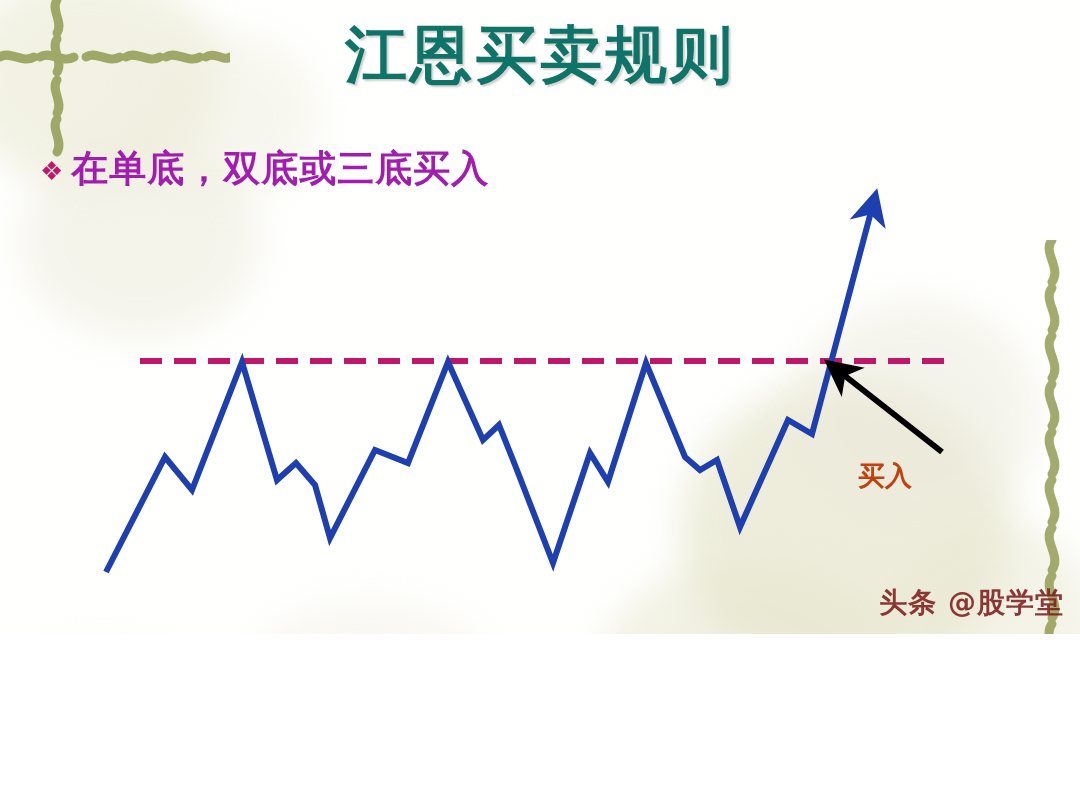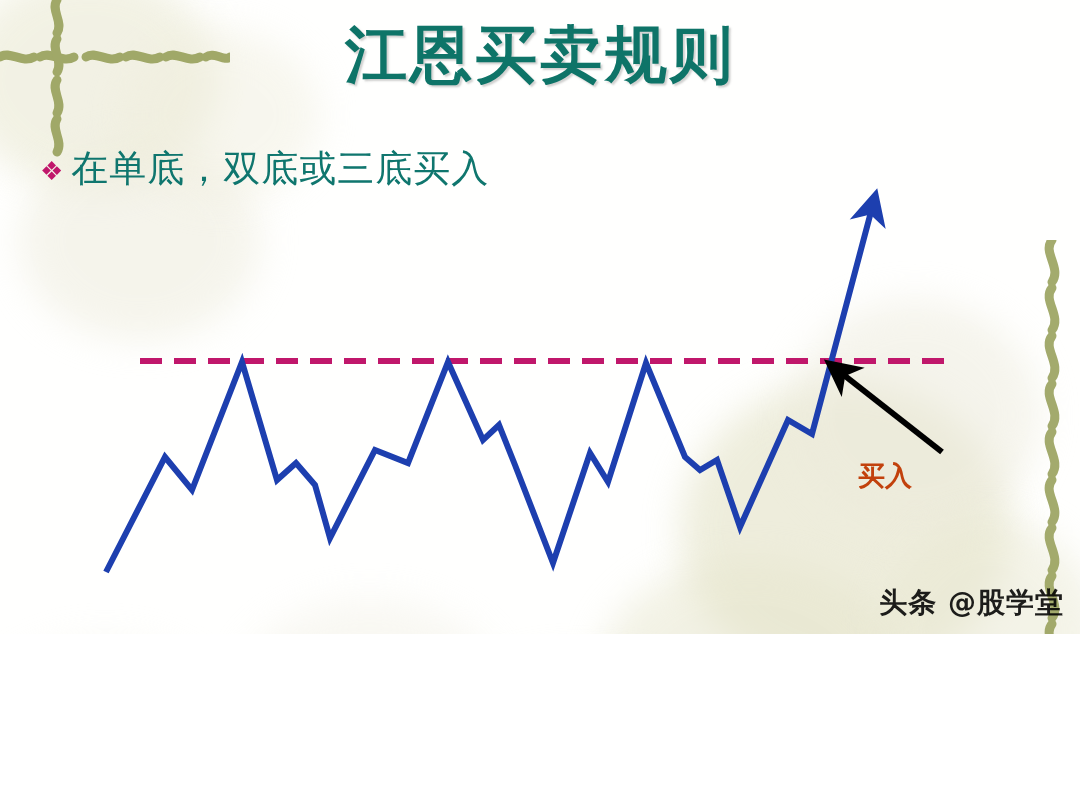--- a/index.html
+++ b/index.html
@@ -62,22 +62,22 @@
   }
   #bullet-glyph {
     color: #c0176b;
     font-size: 26px;
     line-height: 1;
     transform: translateY(2px);
   }
   #bullet-text {
     font-family: "DejaVu Serif", "Liberation Serif", serif;
     font-size: 37px;
-    font-weight: normal;
-    color: #0f766e;
+    font-weight: bold;
+    color: #a21caf;
     letter-spacing: 1px;
     white-space: nowrap;
   }
 
   
   #chart-svg {
     position: absolute;
     left: 0;
     top: 0;
     width: 1080px;
@@ -97,21 +97,21 @@
   }
 
   
   #watermark {
     position: absolute;
     right: 16px;
     bottom: 12px;
     font-family: "DejaVu Sans", "Liberation Sans", sans-serif;
     font-size: 28px;
     font-weight: bold;
-    color: #000000;
+    color: #7f1d1d;
     opacity: 0.88;
     white-space: nowrap;
     letter-spacing: 1px;
   }
 </style>
 </head>
 <body>
 
 <div id="slide">
 

